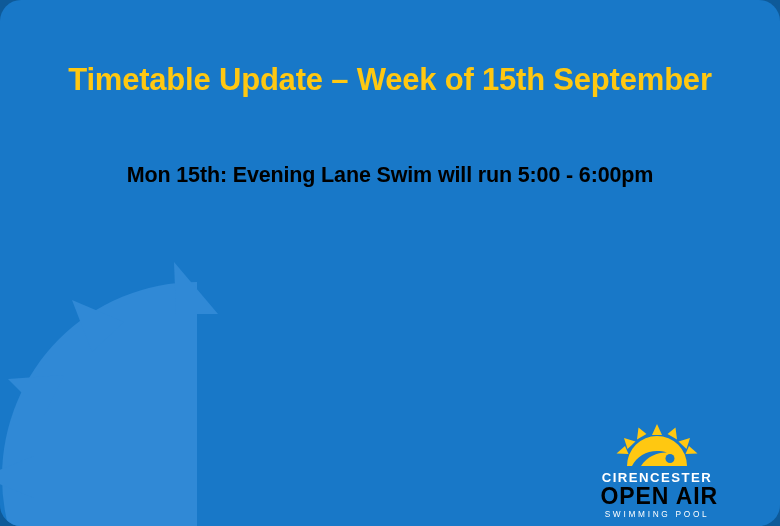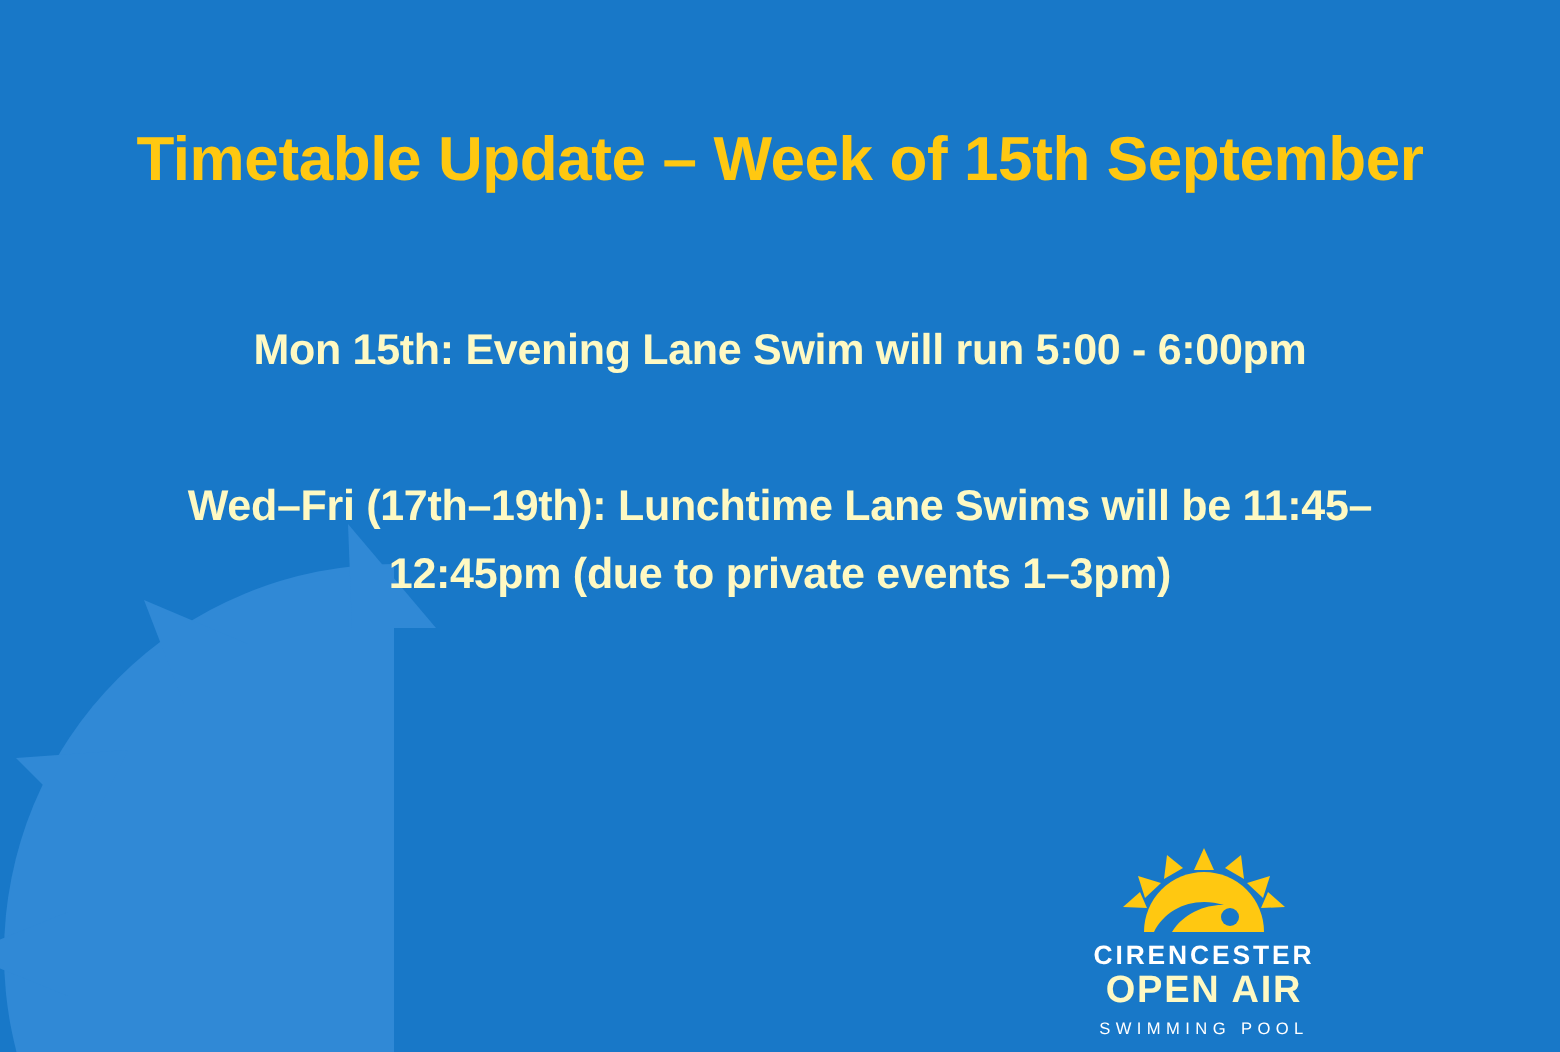--- a/index.html
+++ b/index.html
@@ -7,20 +7,21 @@
     padding: 0;
     background: #0e5a99;
   }
   .poster {
     position: relative;
     width: 780px;
     height: 526px;
     overflow: hidden;
     background: #1878c8;
     font-family: "Liberation Sans", sans-serif;
+    border-radius: 21px;
   }
 
   
   .watermark {
     position: absolute;
     left: -18px;
     top: 262px;
     width: 430px;
     height: 430px;
     pointer-events: none;
@@ -42,57 +43,58 @@
 
   
   .body-block {
     position: absolute;
     left: 0;
     top: 158px;
     width: 780px;
     text-align: center;
   }
   .body-line {
-    color: #fef9c3;
+    color: #000000;
     font-size: 21.5px;
     font-weight: 700;
     line-height: 34px;
     letter-spacing: -0.15px;
     padding: 0 58px;
   }
   .gap-a { height: 44px; }
   .gap-b { height: 42px; }
 
   
   .brand {
     position: absolute;
-    left: 541px;
+    left: 596px;
     top: 424px;
     width: 122px;
     text-align: center;
   }
   .brand-mark {
     width: 84px;
     height: 42px;
     margin: 0 auto 4px auto;
     display: block;
   }
   .brand-l1 {
     color: #ffffff;
     font-size: 13.2px;
     font-weight: 700;
     letter-spacing: 1.45px;
     line-height: 15px;
   }
   .brand-l2 {
-    color: #fef9c3;
-    font-size: 19px;
+    color: #000000;
+    font-size: 23px;
     font-weight: 700;
     letter-spacing: 0.9px;
     line-height: 22px;
+    text-align: right;
   }
   .brand-l3 {
     color: #ffffff;
     font-size: 8.3px;
     font-weight: 400;
     letter-spacing: 2.7px;
     line-height: 12px;
     margin-top: 1px;
   }
 </style>
@@ -114,21 +116,20 @@
       <polygon points="0,192 52,194 52,236"></polygon>
       <polygon points="430,192 378,194 378,236"></polygon>
     </g>
   </svg>
 
   <div class="headline">Timetable Update – Week of 15th September</div>
 
   <div class="body-block">
     <div class="body-line">Mon 15th: Evening Lane Swim will run 5:00 - 6:00pm</div>
     <div class="gap-a"></div>
-    <div class="body-line">Wed–Fri (17th–19th): Lunchtime Lane Swims will be 11:45–12:45pm (due to private events 1–3pm)</div>
     <div class="gap-b"></div>
   </div>
 
   <div class="brand">
     <svg class="brand-mark" viewBox="0 0 168 84" aria-hidden="true">
       <g fill="#ffc811">
 
         <path d="M 24 84 A 60 60 0 0 1 144 84 Z"></path>
 
         <polygon points="84,0 94,22 74,22"></polygon>

